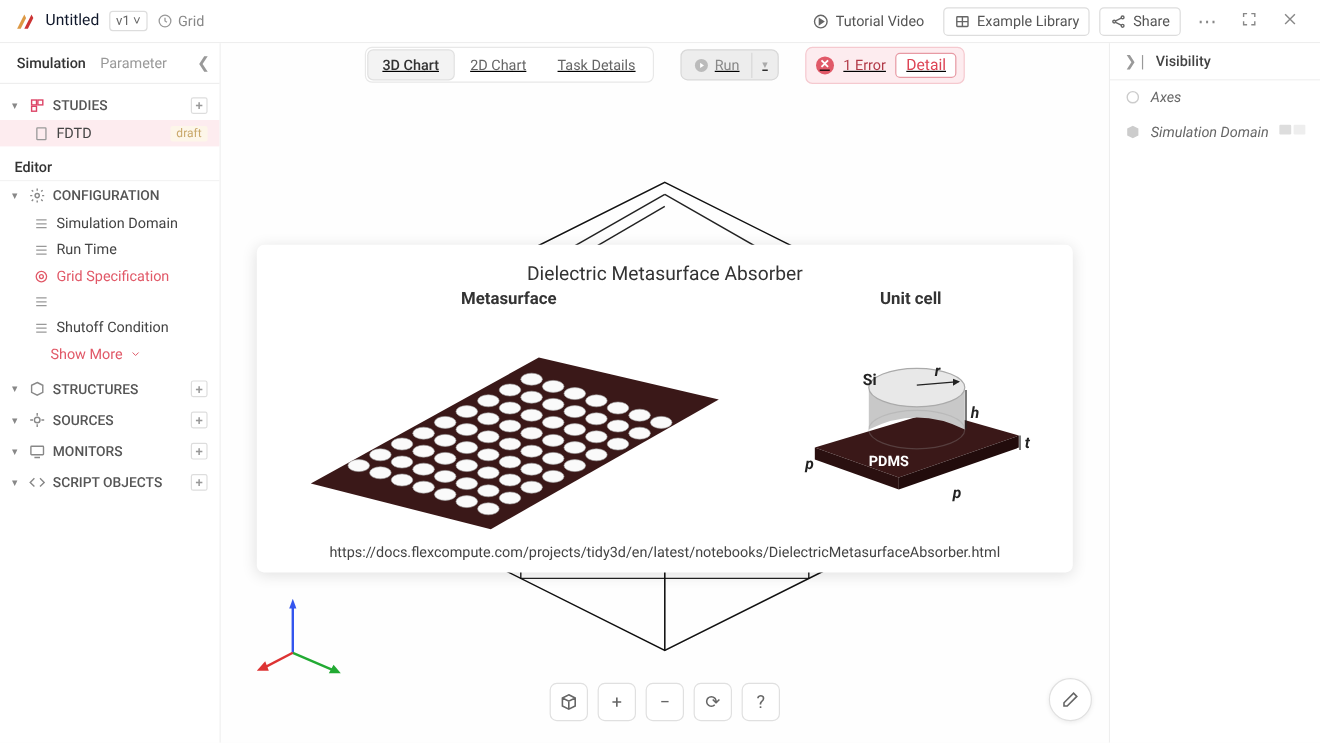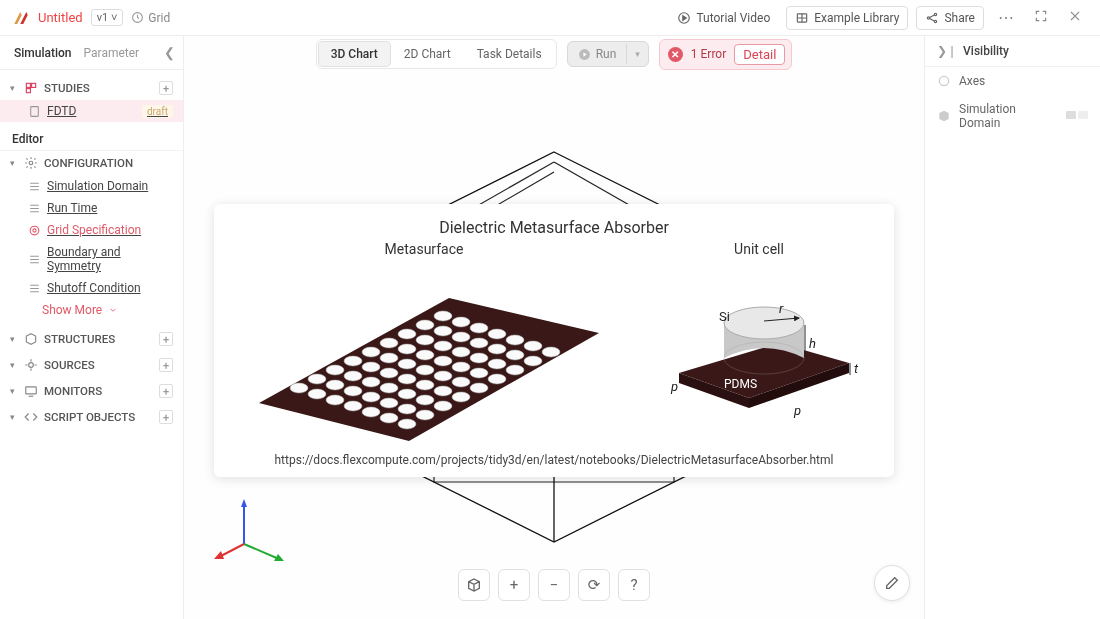--- a/index.html
+++ b/index.html
@@ -1,20 +1,20 @@
 <!DOCTYPE html>
 <html><head>
 <meta charset="utf-8">
 <style>
 * { box-sizing: border-box; margin: 0; padding: 0; font-family: -apple-system, BlinkMacSystemFont, "Segoe UI", Roboto, sans-serif; }
 body { width: 1100px; height: 619px; background: #fafafa; overflow: hidden; position: relative; }
 .topbar { height: 36px; background: #fff; border-bottom: 1px solid #eee; display: flex; align-items: center; padding: 0 12px; gap: 8px; }
 .logo { width: 18px; height: 18px; display: flex; align-items: center; justify-content: center; }
 .logo svg { width: 18px; height: 18px; }
-.title { font-size: 13px; color: #ef4444; }
+.title { font-size: 13px; color: #0f172a; }
 .version-pill { font-size: 11px; color: #666; border: 1px solid #ddd; border-radius: 3px; padding: 1px 5px; }
 .saved { font-size: 12px; color: #888; display: flex; align-items: center; gap: 4px; }
 .saved-icon { width: 13px; height: 13px; }
 .topbar-spacer { flex: 1; }
 .top-link { font-size: 12px; color: #555; display: flex; align-items: center; gap: 5px; padding: 4px 8px; border-radius: 4px; cursor: pointer; }
 .top-link.boxed { border: 1px solid #ddd; }
 .top-icon { width: 14px; height: 14px; }
 .dots { font-size: 16px; color: #888; padding: 0 6px; cursor: pointer; }
 .expand-icon, .close-x { color: #888; font-size: 14px; padding: 0 6px; cursor: pointer; }
 
@@ -24,62 +24,62 @@
 .panel-tabs { display: flex; align-items: center; border-bottom: 1px solid #eee; padding: 0 8px; height: 34px; }
 .panel-tab { padding: 8px 6px; font-size: 12px; color: #999; cursor: pointer; text-align: center; }
 .panel-tab.active { color: #333; font-weight: 500; }
 .collapse-icon { margin-left: auto; color: #999; cursor: pointer; font-size: 13px; }
 .tree { padding: 6px 0; overflow-y: auto; }
 .tree-group { margin-bottom: 2px; }
 .tree-header { display: flex; align-items: center; padding: 5px 10px; gap: 6px; color: #555; font-weight: 500; font-size: 11.5px; }
 .tree-header .caret { font-size: 9px; color: #888; width: 8px; }
 .tree-header .grp-icon { width: 14px; height: 14px; }
 .tree-header .plus { margin-left: auto; color: #999; font-size: 11px; border: 1px solid #ddd; border-radius: 2px; width: 14px; height: 14px; display: flex; align-items: center; justify-content: center; cursor: pointer; }
-.tree-item { display: flex; align-items: center; padding: 4px 10px 4px 28px; gap: 6px; font-size: 12px; cursor: pointer; text-decoration: underline; }
+.tree-item { display: flex; align-items: flex-end; padding: 4px 10px 4px 28px; gap: 6px; font-size: 12px; cursor: pointer; }
 .tree-item .item-icon { width: 13px; height: 13px; color: #999; flex-shrink: 0; }
 .tree-item.selected { background: #fdecef; }
 .tree-item.selected .label { color: #444; }
 .draft-badge { margin-left: auto; font-size: 10px; color: #c9a86a; background: #fdf6e9; padding: 1px 5px; border-radius: 2px; }
 .tree-item.red .label { color: #e15968; }
 .tree-item.red .item-icon { color: #e15968; }
 .editor-label { padding: 8px 12px 4px; font-size: 12px; color: #333; font-weight: 500; border-bottom: 1px solid #f3f3f3; }
 .show-more { color: #e15968; font-size: 12px; padding: 4px 10px 8px 42px; cursor: pointer; display: flex; align-items: center; gap: 6px; }
 
 .center { flex: 1; position: relative; background: #fefefe; }
-.center-top { height: 36px; display: flex; align-items: center; justify-content: center; gap: 10px; padding: 0 12px; }
+.center-top { height: 36px; display: flex; align-items: center; justify-content: center; gap: 22px; padding: 0 12px; text-decoration: underline; }
 .chart-tabs { display: flex; background: #fff; border: 1px solid #e8e8e8; border-radius: 6px; padding: 2px; gap: 2px; }
 .chart-tab { font-size: 12px; padding: 5px 12px; border-radius: 4px; cursor: pointer; color: #666; }
 .chart-tab.active { background: #f3f3f3; color: #333; font-weight: 500; box-shadow: 0 0 0 1px #e0e0e0; }
 .run-group { display: flex; align-items: center; border: 1px solid #d8d8d8; background: #ededed; border-radius: 6px; overflow: hidden; }
 .run-btn { display: flex; align-items: center; gap: 5px; padding: 5px 10px; font-size: 12px; color: #888; cursor: pointer; }
 .run-caret { padding: 5px 8px; border-left: 1px solid #d8d8d8; color: #aaa; font-size: 9px; cursor: pointer; }
 .error-pill { display: flex; align-items: center; gap: 8px; background: #fdecef; border: 1px solid #f5c9cf; border-radius: 6px; padding: 4px 6px 4px 8px; font-size: 12px; color: #b23a48; }
 .error-x { background: #e15968; color: #fff; border-radius: 50%; width: 15px; height: 15px; display: flex; align-items: center; justify-content: center; font-size: 10px; font-weight: bold; }
 .detail-btn { border: 1px solid #e79aa4; color: #d45; background: #fff; border-radius: 4px; padding: 2px 8px; font-size: 13px; cursor: pointer; }
 
 .viewport { position: absolute; top: 36px; left: 0; right: 0; bottom: 0; }
 .cube-svg { position: absolute; top: 60px; left: 50%; transform: translateX(-50%); }
 .overlay-card { position: absolute; top: 132px; left: 50%; transform: translateX(-50%); width: 680px; background: #fff; border-radius: 6px; box-shadow: 0 2px 12px rgba(0,0,0,0.12); padding: 14px 20px 10px; }
 .overlay-title { text-align: center; font-size: 16px; color: #333; margin-bottom: 4px; }
-.overlay-row { display: flex; gap: 30px; justify-content: space-around; align-items: flex-start; }
+.overlay-row { display: flex; gap: 30px; justify-content: space-around; align-items: flex-start; font-weight: bold; }
 .overlay-col { display: flex; flex-direction: column; align-items: center; }
 .overlay-subtitle { font-size: 14px; color: #333; margin-bottom: 6px; }
 .overlay-url { text-align: center; font-size: 12px; color: #444; margin-top: 10px; }
 
 .axis-gizmo { position: absolute; bottom: 50px; left: 30px; }
 
 .view-controls { position: absolute; bottom: 18px; left: 50%; transform: translateX(-50%); display: flex; gap: 8px; }
 .vc-btn { width: 32px; height: 32px; border: 1px solid #e0e0e0; background: #fff; border-radius: 6px; display: flex; align-items: center; justify-content: center; color: #666; font-size: 15px; cursor: pointer; }
 
 .fab { position: absolute; bottom: 18px; right: 14px; width: 36px; height: 36px; border-radius: 50%; background: #fff; border: 1px solid #e0e0e0; box-shadow: 0 1px 4px rgba(0,0,0,0.08); display: flex; align-items: center; justify-content: center; color: #666; cursor: pointer; }
 
 .right-panel { width: 176px; background: #fff; border-left: 1px solid #eee; }
 .rp-header { display: flex; align-items: center; gap: 6px; padding: 8px 12px; border-bottom: 1px solid #f0f0f0; font-size: 12px; color: #444; font-weight: 500; }
 .rp-collapse { font-size: 12px; color: #999; cursor: pointer; }
-.rp-item { display: flex; align-items: center; gap: 8px; padding: 7px 12px; font-size: 12px; color: #666; cursor: pointer; }
+.rp-item { display: flex; align-items: center; gap: 8px; padding: 7px 12px; font-size: 12px; color: #666; cursor: pointer; font-style: italic; }
 .rp-icon { width: 14px; height: 14px; color: #bbb; flex-shrink: 0; }
 .rp-trailing { margin-left: auto; font-size: 11px; color: #ccc; }
 </style>
 </head>
 <body>
 
 <div class="topbar">
   <span class="logo">
     <svg viewBox="0 0 24 24">
         <path d="M3 20 L11 4 L13 8 L7 20 Z" fill="#d94"></path>
@@ -189,21 +189,20 @@
           <svg class="item-icon" viewBox="0 0 24 24" fill="none" stroke="#e15968" stroke-width="2">
               <circle cx="12" cy="12" r="8"></circle>
               <circle cx="12" cy="12" r="3"></circle>
             </svg>
           <span class="label">Grid Specification</span>
         </div>
         <div class="tree-item">
           <svg class="item-icon" viewBox="0 0 24 24" fill="none" stroke="#999" stroke-width="2">
               <path d="M4 6h16M4 12h16M4 18h16"></path>
             </svg>
-          <span class="label">Boundary and Symmetry</span>
         </div>
         <div class="tree-item">
           <svg class="item-icon" viewBox="0 0 24 24" fill="none" stroke="#999" stroke-width="2">
               <path d="M4 6h16M4 12h16M4 18h16"></path>
             </svg>
           <span class="label">Shutoff Condition</span>
         </div>
         <div class="show-more">
           <span>Show More</span>
           <svg width="10" height="10" viewBox="0 0 24 24" fill="none" stroke="#e15968" stroke-width="2">

